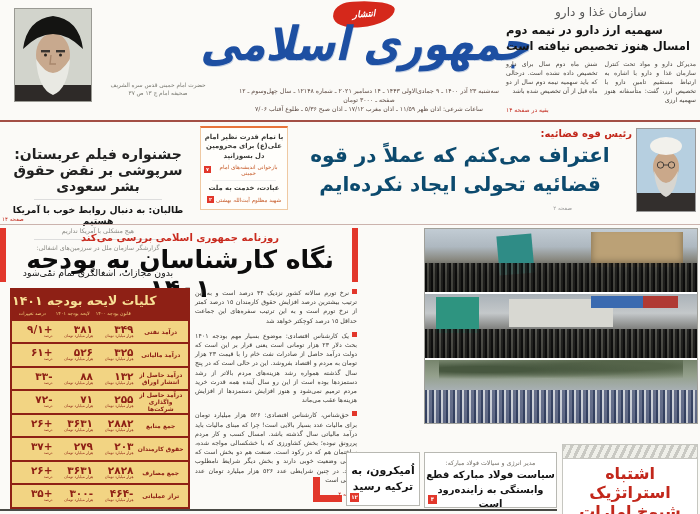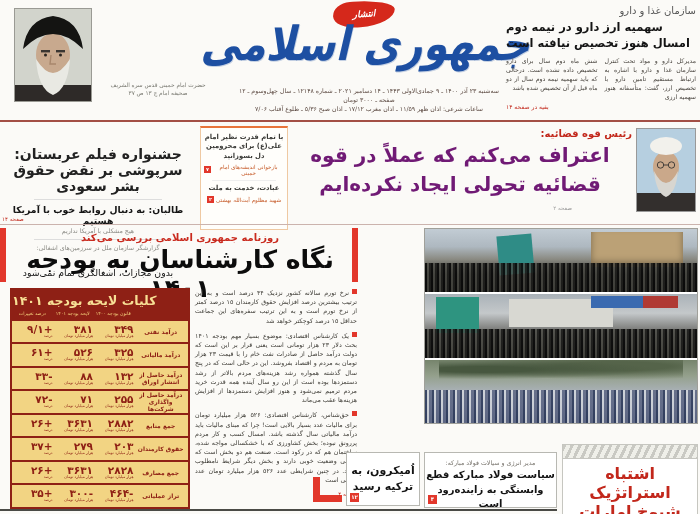--- a/index.html
+++ b/index.html
@@ -15,52 +15,52 @@
          border-radius:30% 70% 60% 40% / 55% 40% 65% 50%;transform:rotate(-4deg);
          display:flex;align-items:center;justify-content:center;}
   .badge span{color:#fff;font-size:9px;font-weight:bold;font-style:italic;}
   .masthead{position:absolute;left:233px;top:4px;width:272px;height:78px;
             display:flex;align-items:center;justify-content:center;}
   .mh-text{font-size:40px;font-weight:bold;color:#1d4fa2;letter-spacing:-1px;
            transform:skewX(-13deg) scaleY(1.18);text-shadow:1px 1px 0 rgba(29,79,162,.25);white-space:nowrap;}
   .dateline{position:absolute;left:231px;top:86px;width:276px;text-align:center;
             font-size:6.2px;line-height:9px;color:#5c4a42;}
   .drug{position:absolute;right:4px;top:5px;width:190px;}
-  .kicker-sm{font-size:10px;color:#555;text-align:right;}
+  .kicker-sm{font-size:12px;color:#555;text-align:center;}
   .drug-headline{margin-top:3px;font-size:11.5px;font-weight:bold;color:#141414;text-align:left;line-height:16px;}
   .drug-body{display:flex;gap:7px;margin-top:5px;}
   .drug-body .col{width:50%;font-size:6.2px;line-height:9px;text-align:justify;color:#48443e;}
   .drug-more{margin-top:2px;font-size:6px;color:#c2271b;text-align:left;}
   .hdiv{position:absolute;left:0;width:700px;}
   .hdiv1{top:120px;height:2px;background:#a34f45;}
   .hdiv2{top:224px;height:1px;background:#cbb3ad;}
   
   .left-stack{position:absolute;left:0;top:126px;width:196px;height:96px;text-align:center;}
   .brief1{font-size:14px;font-weight:bold;color:#222;margin-top:20px;}
   .rule{border:none;border-top:1px solid #ddd;margin:5px 34px 4px;}
   .brief2{font-size:9.3px;font-weight:bold;color:#141414;}
   .brief2-sub{font-size:6.3px;color:#8a8a84;margin-top:1px;}
   .brief3-kicker{font-size:6.3px;color:#8a8a84;}
   .brief3{font-size:9.3px;font-weight:normal;color:#141414;margin-top:16px;}
   .left-page{position:absolute;left:2px;bottom:0;font-size:5.5px;color:#c2271b;}
-  .center-box{position:absolute;left:200px;top:126px;width:88px;height:104px;box-sizing:border-box;
+  .center-box{position:absolute;left:200px;top:126px;width:88px;height:84px;box-sizing:border-box;
               background:#fffefb;border:1px solid #efc9a2;border-top:2px solid #e8743a;
               padding:5px 3px 3px;text-align:center;}
   .cb-title{font-size:6.8px;font-weight:bold;line-height:9.3px;color:#3a3a36;}
   .cb-item{display:flex;align-items:center;justify-content:center;gap:2px;margin-top:3px;
            font-size:5.6px;color:#c65a28;}
   .sq-badge{flex:0 0 auto;width:7px;height:7px;background:#e2372b;color:#fff;font-size:4.8px;
             line-height:7px;text-align:center;font-weight:bold;}
   .cb-rule{border:none;border-top:1px solid #eee;margin:4px 8px 3px;}
   .jud-photo{position:absolute;right:4px;top:128px;width:58px;height:82px;border:1px solid #999;background:#b8cfdf;}
   .jud-photo svg{display:block;width:100%;height:100%;}
   .jud-kicker{position:absolute;right:68px;top:128px;width:200px;text-align:right;
               font-size:10px;font-weight:bold;color:#c2271b;}
   .jud-headline{position:absolute;right:66px;top:141px;width:348px;text-align:center;
-                font-size:20px;line-height:29px;font-weight:bold;color:#701a75;}
+                font-size:20px;line-height:29px;font-weight:bold;color:#0c4a6e;}
   .jud-page{position:absolute;right:128px;top:205px;font-size:5.5px;color:#999;}
   
   .bracket-v{position:absolute;top:228px;width:6px;height:54px;background:#e2372b;}
   .bv-l{left:0;} .bv-r{left:352px;}
   .bracket-bl{position:absolute;left:313px;top:477px;width:22px;height:18px;
               border-left:7px solid #e2372b;border-bottom:7px solid #e2372b;}
   .budget-kicker{position:absolute;left:10px;top:232px;width:340px;text-align:center;
                  font-size:10px;font-weight:bold;color:#c92a1e;}
   .budget-headline{position:absolute;left:0;top:245px;width:360px;text-align:center;
                    font-size:25px;font-weight:bold;color:#0c0c0c;}

